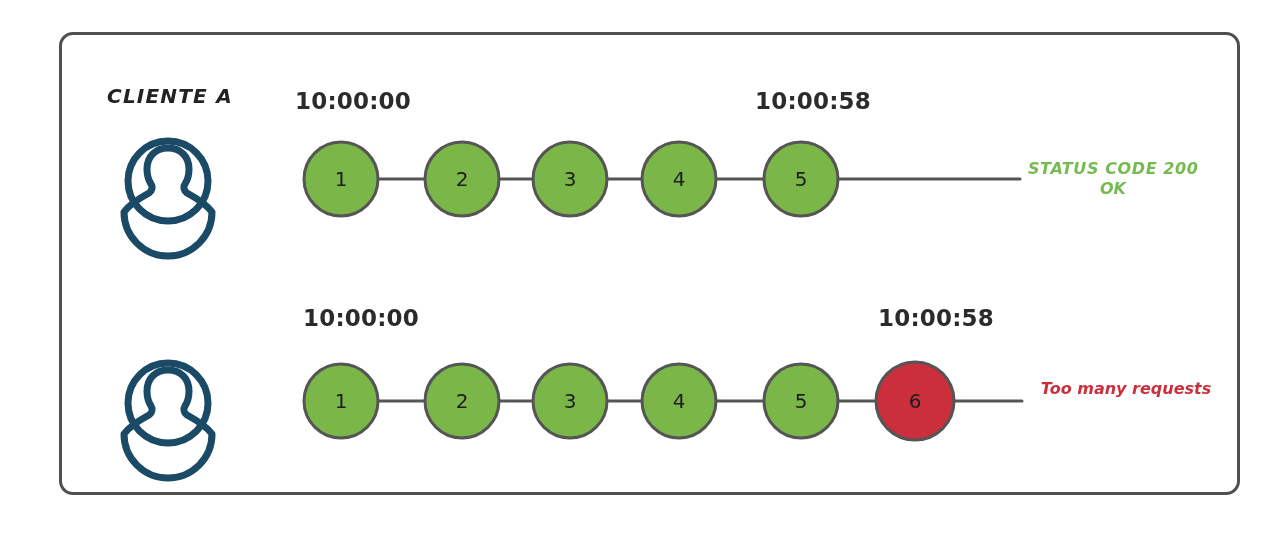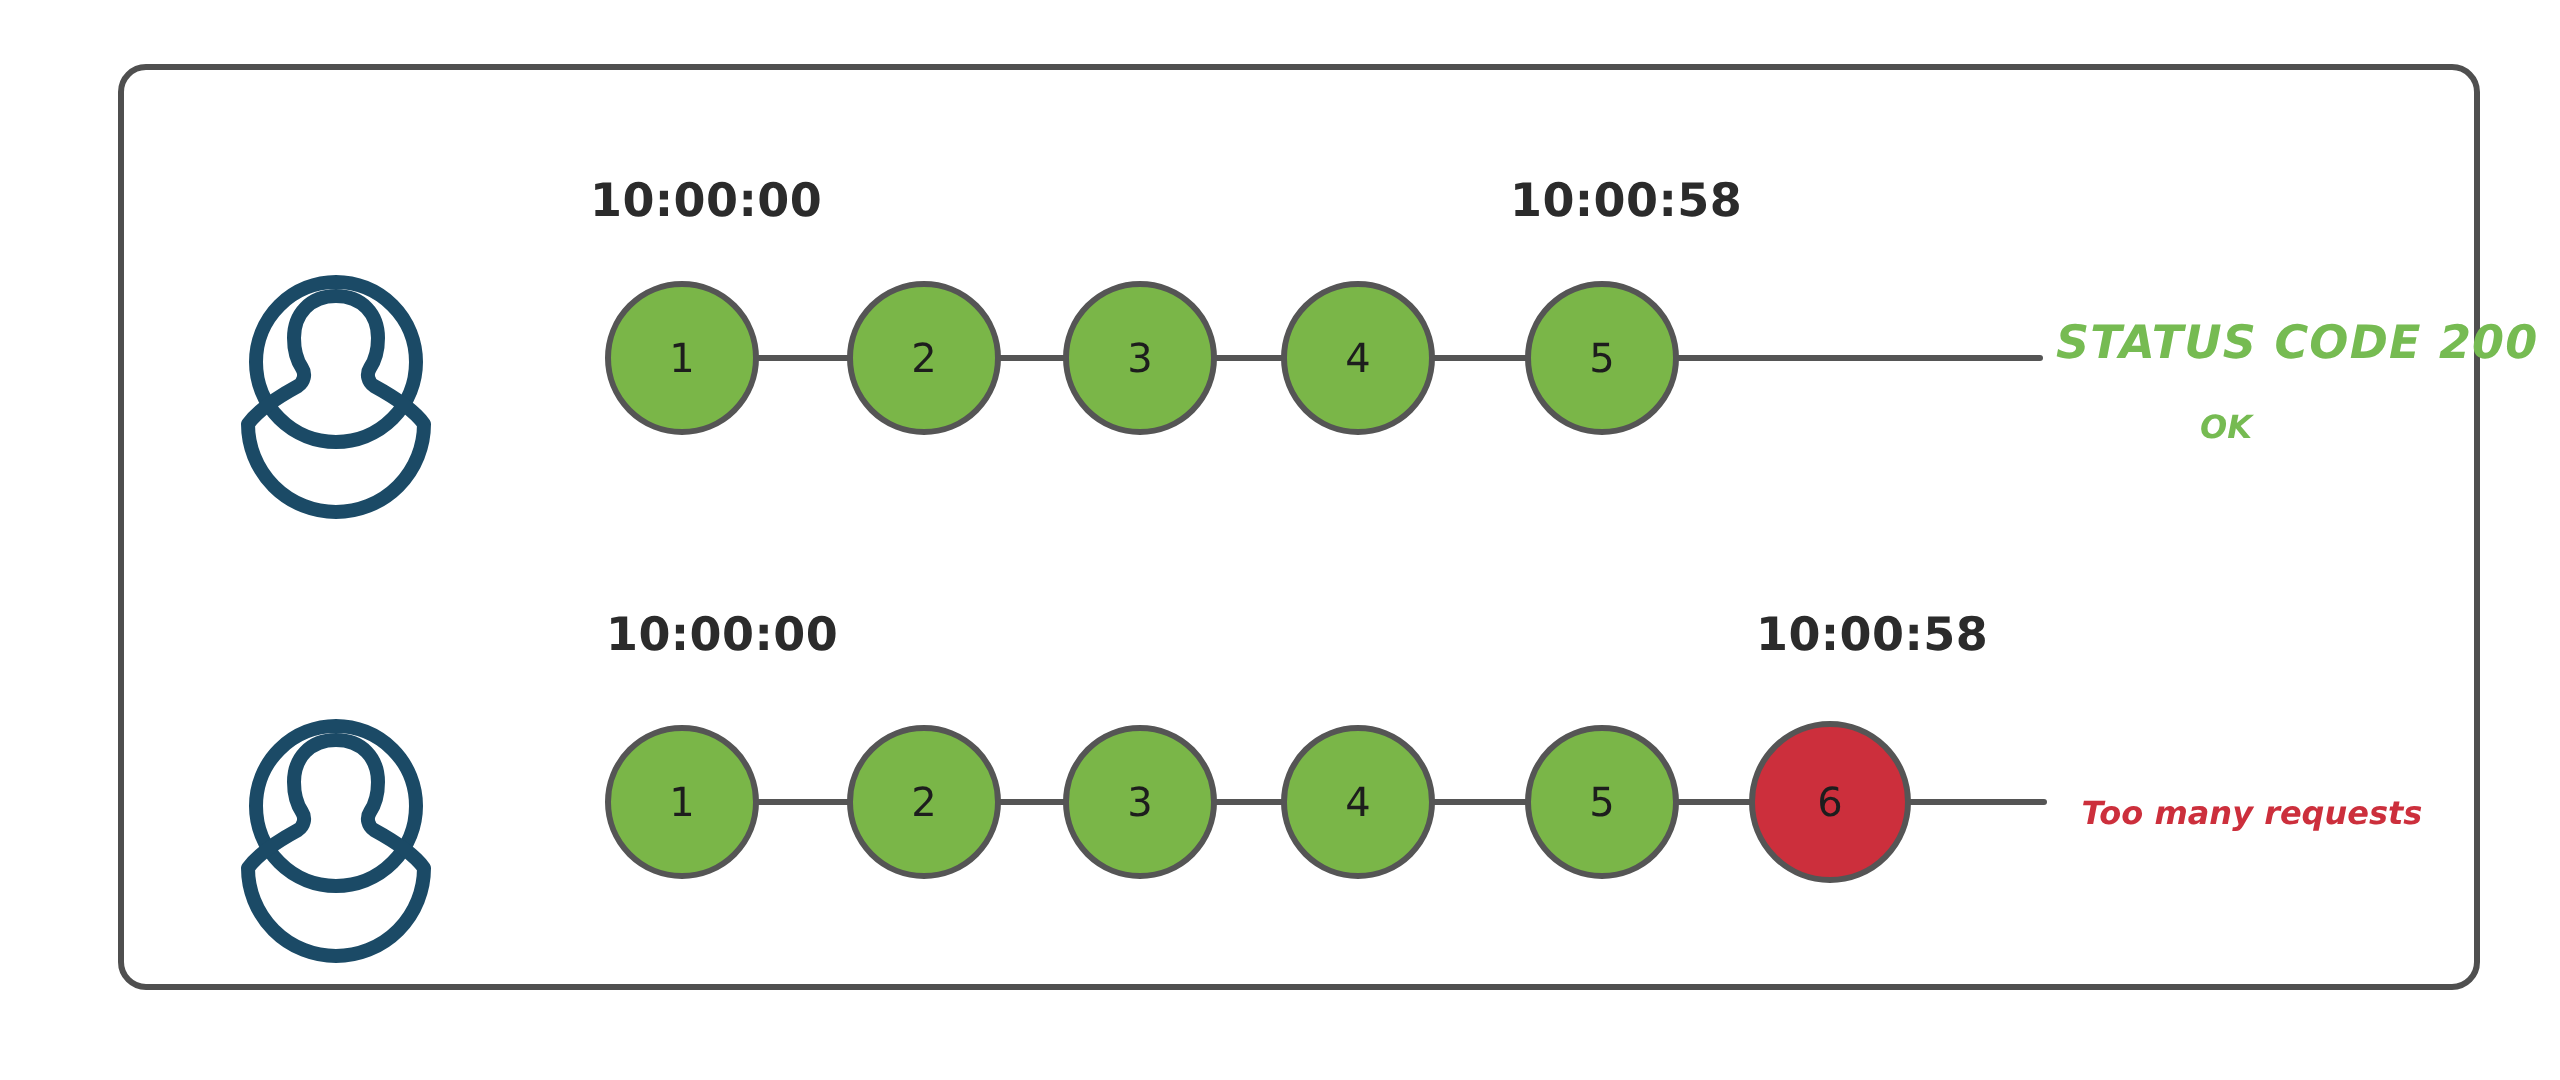--- a/index.html
+++ b/index.html
@@ -75,30 +75,30 @@
 
   
   .status-block {
     position: absolute;
     text-align: center;
     white-space: nowrap;
     font-family: "DejaVu Sans", sans-serif;
     font-style: italic;
   }
   .status-main {
-    font-size: 23px;
+    font-size: 16px;
     font-weight: 600;
     letter-spacing: 0.6px;
     display: block;
   }
   .status-sub {
     font-size: 16px;
     font-weight: 600;
     display: block;
-    margin-top: 19px;
+    margin-top: 1px;
   }
   .status-ok .status-main,
   .status-ok .status-sub { color: #76bb52; }
   .status-err .status-main,
   .status-err .status-sub { color: #cc2f3c; }
 </style>
 </head>
 <body>
 
 <div id="diagram-root">
@@ -184,20 +184,21 @@
         <circle cx="801" cy="401" r="37" fill="#7ab648" stroke="#555555" stroke-width="3"></circle>
         <text class="node-num" x="801" y="401" text-anchor="middle" dominant-baseline="central">5</text>
       </g>
       <g>
         <circle cx="915" cy="401" r="39" fill="#cc2f3c" stroke="#555555" stroke-width="3"></circle>
         <text class="node-num" x="915" y="401" text-anchor="middle" dominant-baseline="central">6</text>
       </g>
     </g>
   </svg>
 
+  <div class="client-label" style="left:107px; top:84px;">CLIENTE A</div>
 
   <div class="timestamp" style="left:295px; top:88px;">10:00:00</div>
   <div class="timestamp" style="left:755px; top:88px;">10:00:58</div>
 
   <div class="status-block status-ok" style="left:1028px; top:159px; width:170px;">
     <span class="status-main">STATUS CODE 200</span>
     <span class="status-sub">OK</span>
   </div>
 
 

